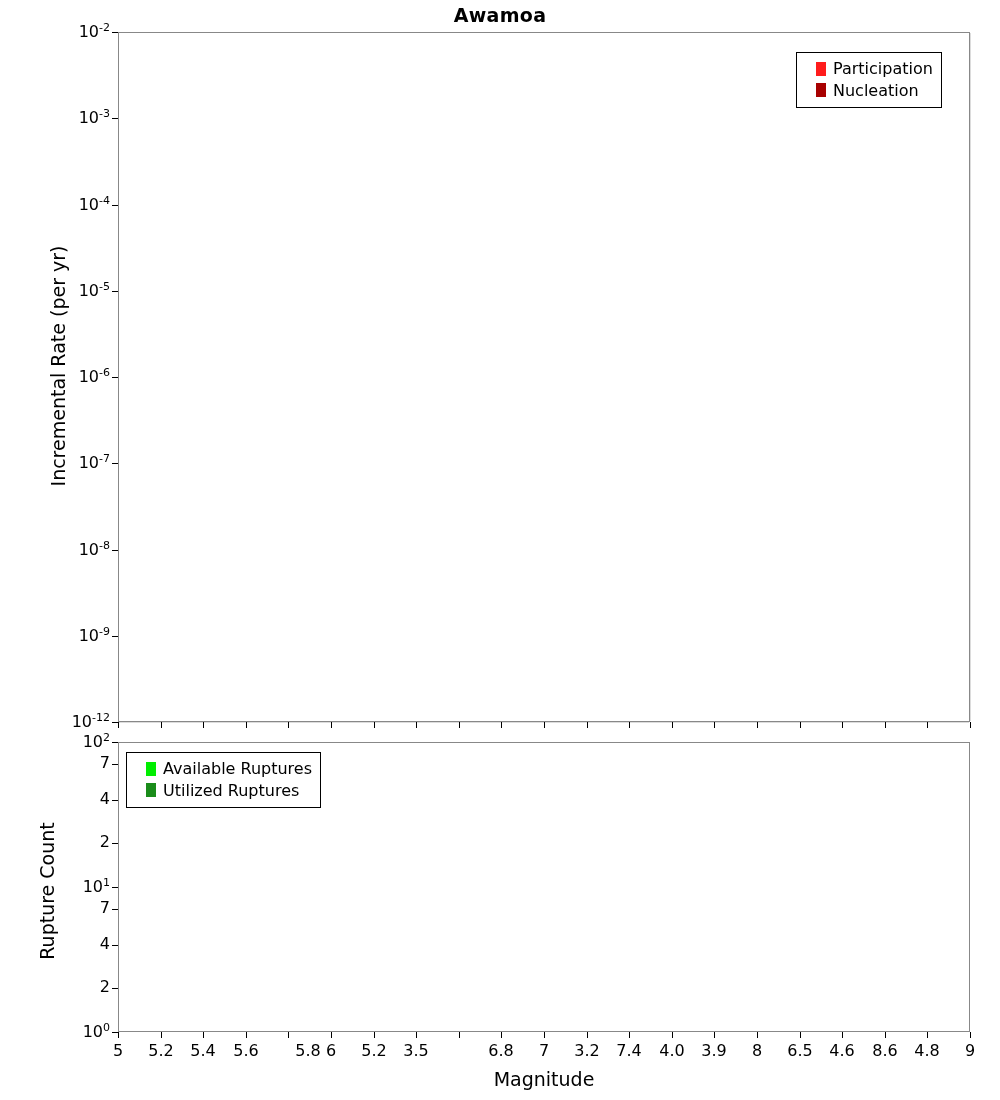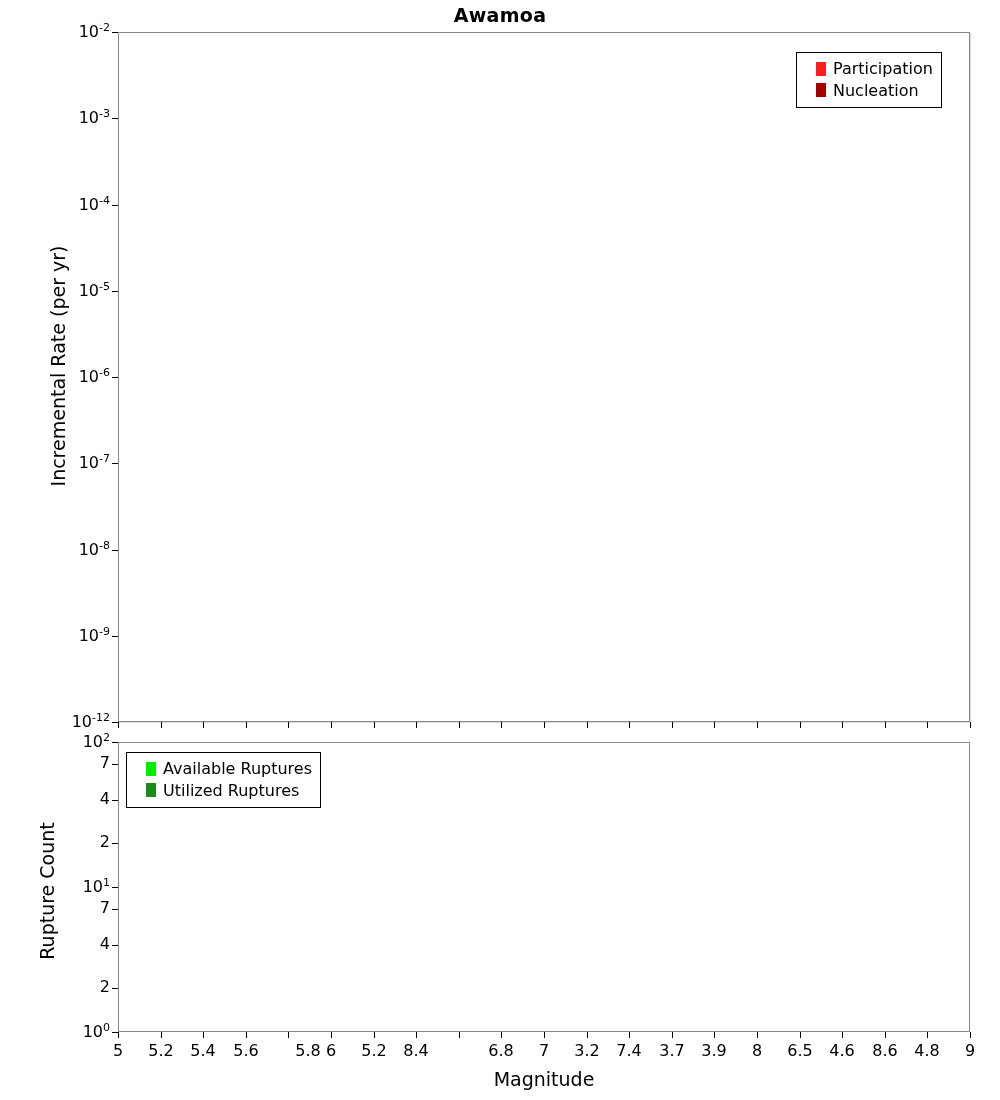--- a/index.html
+++ b/index.html
@@ -238,33 +238,33 @@
 <div class="ticklabel x" style="left: 173px; top: 1041px; width: 60px;">5.4</div>
 <div class="tick" style="left: 246px; top: 1032px; width: 1px; height: 6px; z-index: 7;"></div>
 <div class="ticklabel x" style="left: 216px; top: 1041px; width: 60px;">5.6</div>
 <div class="tick" style="left: 288px; top: 1032px; width: 1px; height: 6px; z-index: 7;"></div>
 <div class="ticklabel x" style="left: 258px; top: 1041px; width: 60px; margin-left: 20px;">5.8</div>
 <div class="tick" style="left: 331px; top: 1032px; width: 1px; height: 6px; z-index: 7;"></div>
 <div class="ticklabel x" style="left: 301px; top: 1041px; width: 60px;">6</div>
 <div class="tick" style="left: 374px; top: 1032px; width: 1px; height: 6px; z-index: 7;"></div>
 <div class="ticklabel x" style="left: 344px; top: 1041px; width: 60px;">5.2</div>
 <div class="tick" style="left: 416px; top: 1032px; width: 1px; height: 6px; z-index: 7;"></div>
-<div class="ticklabel x" style="left: 386px; top: 1041px; width: 60px;">8.4</div>
+<div class="ticklabel x" style="left: 386px; top: 1041px; width: 60px;">3.5</div>
 <div class="tick" style="left: 459px; top: 1032px; width: 1px; height: 6px; z-index: 7;"></div>
 <div class="ticklabel x" style="left: 429px; top: 979px; width: 60px;">6.6</div>
 <div class="tick" style="left: 501px; top: 1032px; width: 1px; height: 6px; z-index: 7;"></div>
 <div class="ticklabel x" style="left: 471px; top: 1041px; width: 60px;">6.8</div>
 <div class="tick" style="left: 544px; top: 1032px; width: 1px; height: 6px; z-index: 7;"></div>
 <div class="ticklabel x" style="left: 514px; top: 1041px; width: 60px;">7</div>
 <div class="tick" style="left: 587px; top: 1032px; width: 1px; height: 6px; z-index: 7;"></div>
 <div class="ticklabel x" style="left: 557px; top: 1041px; width: 60px;">3.2</div>
 <div class="tick" style="left: 629px; top: 1032px; width: 1px; height: 6px; z-index: 7;"></div>
 <div class="ticklabel x" style="left: 599px; top: 1041px; width: 60px;">7.4</div>
 <div class="tick" style="left: 672px; top: 1032px; width: 1px; height: 6px; z-index: 7;"></div>
-<div class="ticklabel x" style="left: 642px; top: 1041px; width: 60px;">3.7</div>
+<div class="ticklabel x" style="left: 642px; top: 1041px; width: 60px;">4.0</div>
 <div class="tick" style="left: 714px; top: 1032px; width: 1px; height: 6px; z-index: 7;"></div>
 <div class="ticklabel x" style="left: 684px; top: 1041px; width: 60px;">3.9</div>
 <div class="tick" style="left: 757px; top: 1032px; width: 1px; height: 6px; z-index: 7;"></div>
 <div class="ticklabel x" style="left: 727px; top: 1041px; width: 60px;">8</div>
 <div class="tick" style="left: 800px; top: 1032px; width: 1px; height: 6px; z-index: 7;"></div>
 <div class="ticklabel x" style="left: 770px; top: 1041px; width: 60px;">6.5</div>
 <div class="tick" style="left: 842px; top: 1032px; width: 1px; height: 6px; z-index: 7;"></div>
 <div class="ticklabel x" style="left: 812px; top: 1041px; width: 60px;">4.6</div>
 <div class="tick" style="left: 885px; top: 1032px; width: 1px; height: 6px; z-index: 7;"></div>
 <div class="ticklabel x" style="left: 855px; top: 1041px; width: 60px;">8.6</div>

